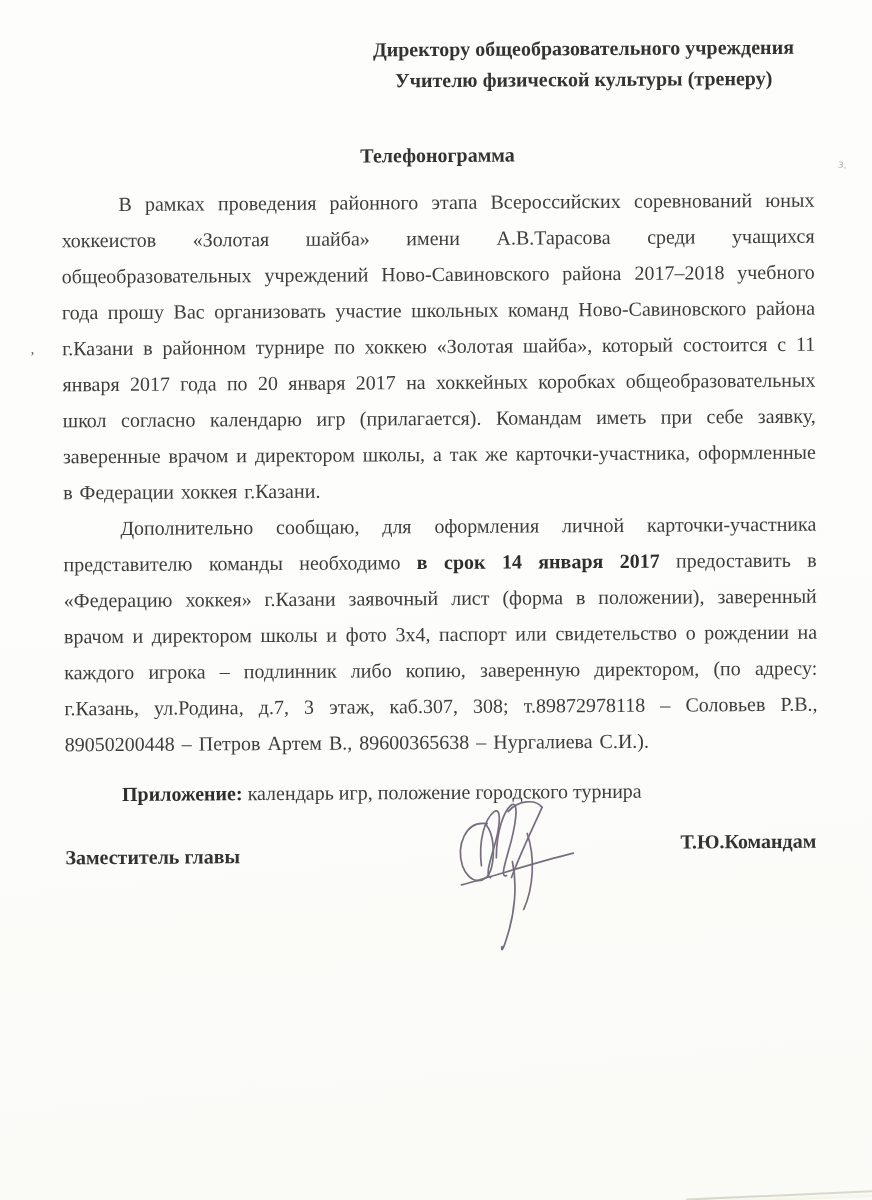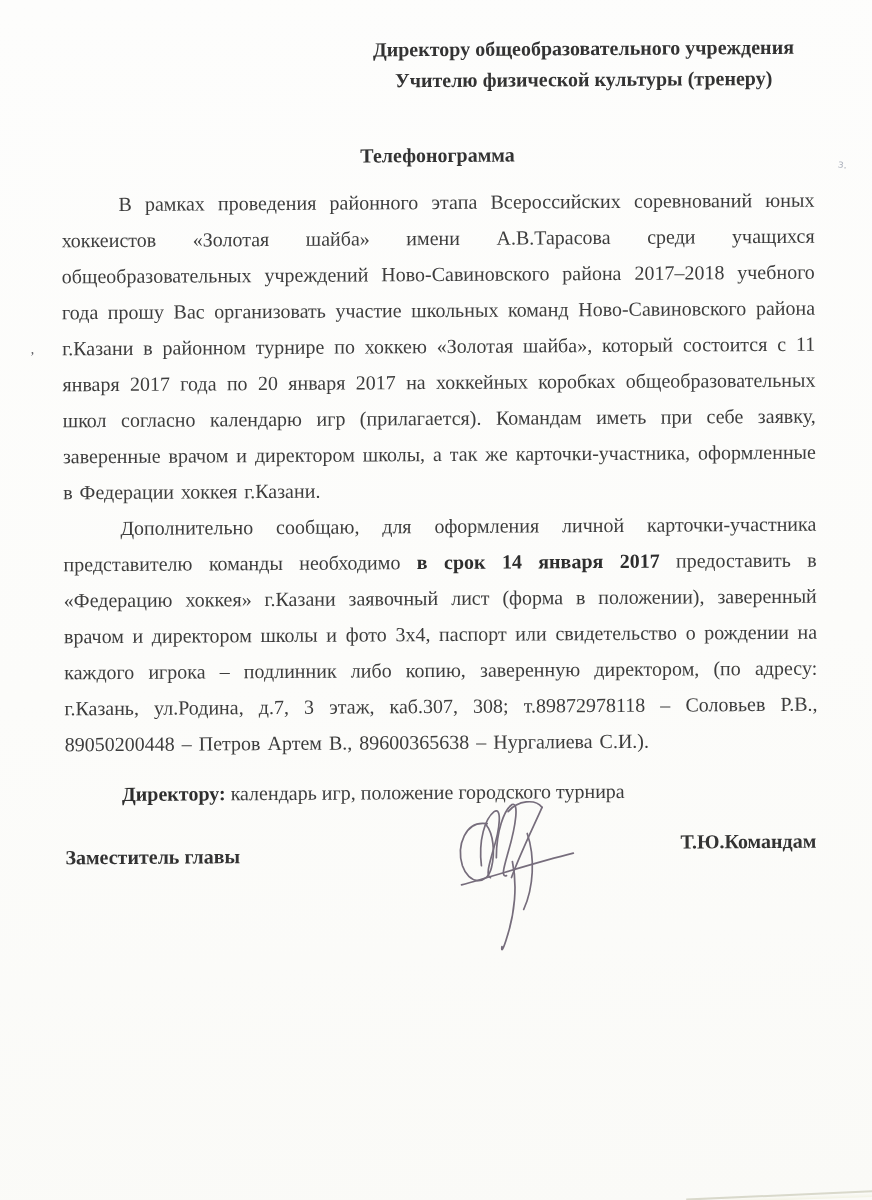--- a/index.html
+++ b/index.html
@@ -139,21 +139,21 @@
       <div>Директору общеобразовательного  учреждения</div>
       <div>Учителю физической культуры (тренеру)</div>
     </div>
 
     <h1 class="doc-title">Телефонограмма</h1>
 
     <p class="para"><span>В рамках проведения районного этапа Всероссийских соревнований юных хоккеистов «Золотая шайба» имени А.В.Тарасова среди учащихся общеобразовательных учреждений Ново-Савиновского района 2017–2018 учебного года прошу Вас организовать участие школьных команд Ново-Савиновского района г.Казани в районном турнире по хоккею «Золотая шайба», который состоится с 11 января 2017 года по 20 января 2017 на хоккейных коробках общеобразовательных школ согласно календарю игр (прилагается). Командам иметь при себе заявку, заверенные врачом и директором школы, а так же карточки-участника, оформленные в Федерации хоккея г.Казани.</span></p>
 
     <p class="para second"><span>Дополнительно сообщаю, для оформления личной карточки-участника представителю команды необходимо </span><b>в срок 14 января 2017</b><span> предоставить в «Федерацию хоккея» г.Казани заявочный лист (форма в положении), заверенный врачом и директором школы и фото 3х4, паспорт или свидетельство о рождении на каждого игрока – подлинник либо копию, заверенную директором, (по адресу: г.Казань, ул.Родина, д.7, 3 этаж, каб.307, 308; т.89872978118 – Соловьев Р.В., 89050200448 – Петров Артем В., 89600365638 – Нургалиева С.И.).</span></p>
 
-    <p class="attachment"><b>Директору:</b><span> календарь игр, положение городского турнира</span></p>
+    <p class="attachment"><b>Приложение:</b><span> календарь игр, положение городского турнира</span></p>
 
     <div class="sign-row">
       <div class="signer-position">Заместитель главы</div>
 
       <svg class="signature-svg" width="170" height="185" viewBox="0 0 170 185" aria-hidden="true">
         <g fill="none" stroke="#6b6171" stroke-width="1.7" stroke-linecap="round" opacity="0.92">
           <path d="M64,32 C42,28 33,54 39,74 C45,92 63,95 68,76 C72,60 70,42 63,33"></path>
           <path d="M58,74 C55,48 62,27 71,20 C79,15 77,36 70,58 C66,72 62,84 67,86"></path>
           <path d="M73,66 C73,40 81,18 89,13 C96,10 93,33 85,60 C81,74 77,86 83,84"></path>
           <path d="M85,20 C95,9 112,7 119,16"></path>

